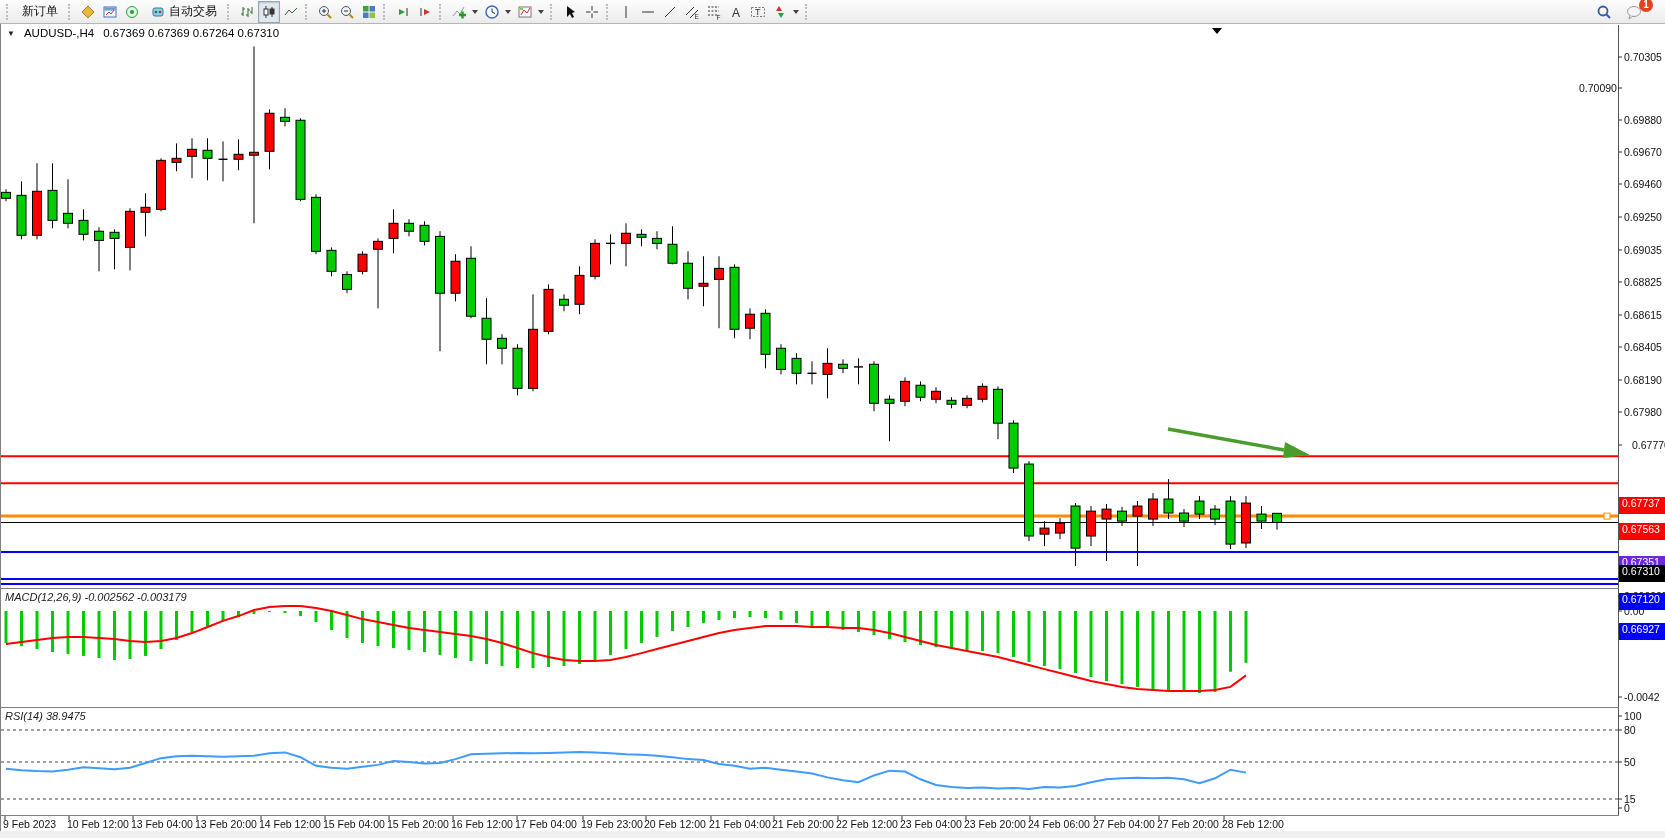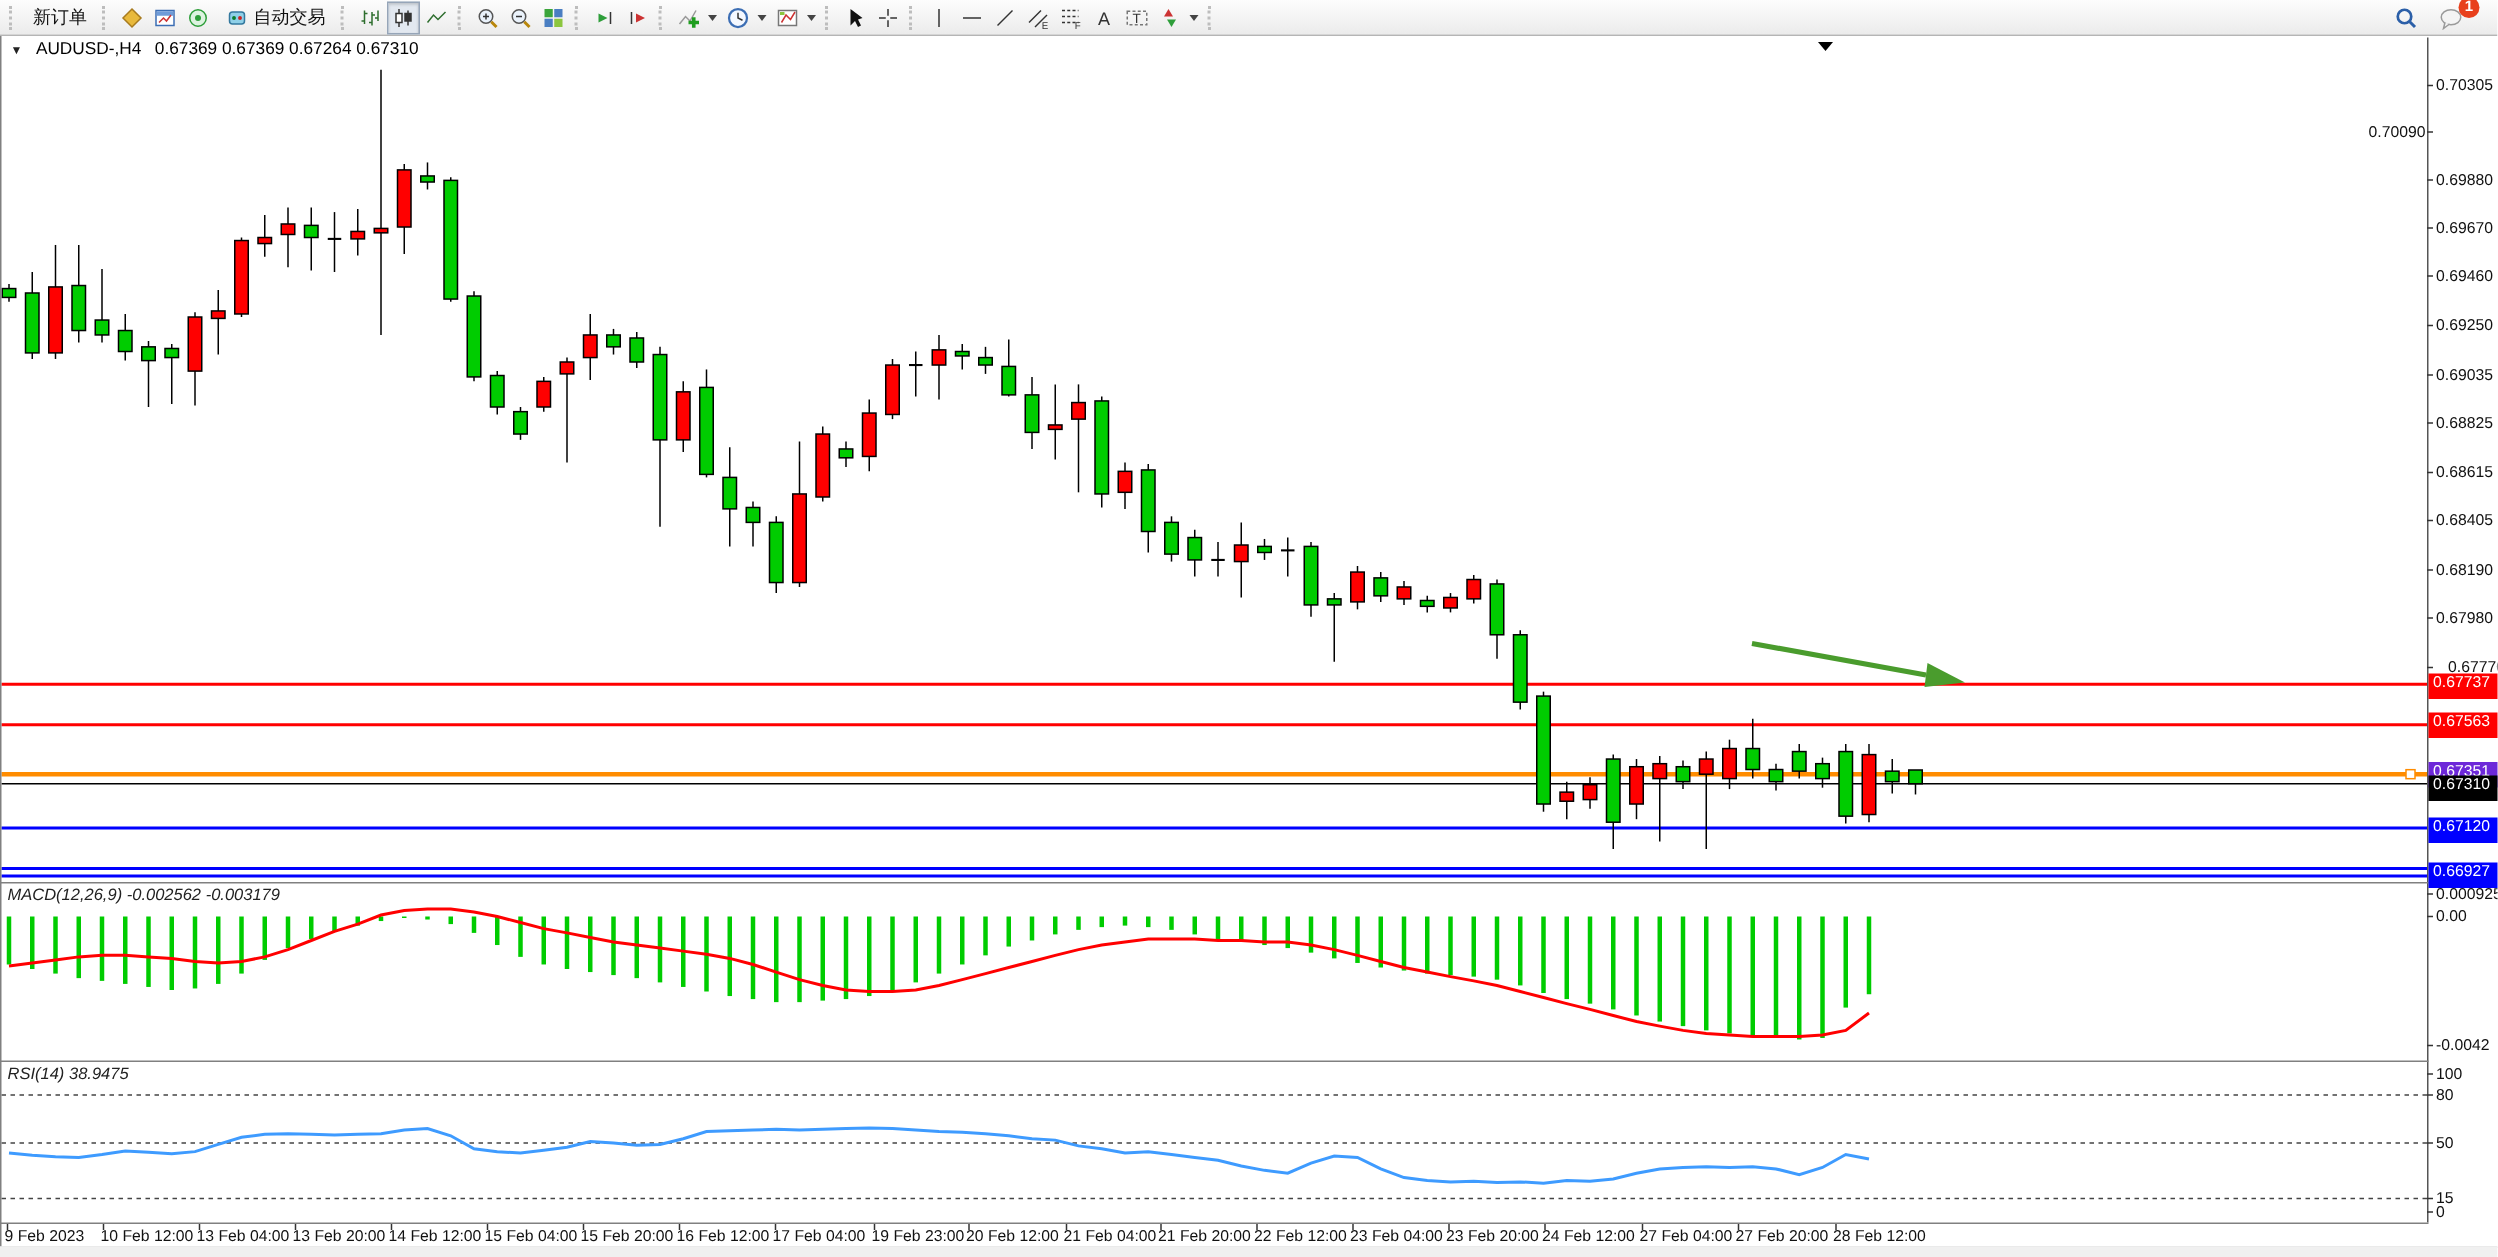--- a/index.html
+++ b/index.html
@@ -17,21 +17,21 @@
   .tf-group{display:flex;margin-left:4px;}
   .tf-btn{font-size:11px;color:#222;padding:0 7px;height:22px;display:flex;align-items:center;border:1px solid transparent;}
   .tf-btn.pressed{background:#e2e8f0;border:1px solid #96a5b8;box-shadow:inset 0 1px 2px rgba(0,0,0,.18);}
   .spacer{flex:1;}
   .chat-wrap{position:relative;margin:0 16px 0 6px;}
   .badge{position:absolute;top:-4px;right:-8px;background:#e8401c;color:#fff;border-radius:50%;
     width:14px;height:14px;font-size:10px;font-weight:bold;display:flex;align-items:center;justify-content:center;}
   #plot{position:absolute;top:0;left:0;z-index:1;}
   .lbl{position:absolute;font-size:10.5px;color:#111;z-index:3;white-space:nowrap;line-height:12px;}
   .plabel{position:absolute;left:1619px;width:44px;height:17px;line-height:13px;font-size:10.5px;
-    color:#fff;padding-left:3px;z-index:6;white-space:nowrap;}
+    color:#fff;padding-left:3px;z-index:6;white-space:nowrap;margin-top:48px;}
   .chart-title{position:absolute;top:27px;left:7px;font-size:11.5px;color:#000;z-index:4;
     display:flex;gap:9px;align-items:center;}
   .tri{font-size:8px;color:#222;}
   .ind-label{position:absolute;font-size:11px;color:#222;z-index:4;white-space:nowrap;font-style:italic;}
   .bottom-strip{position:absolute;left:0;top:831px;width:1665px;height:7px;background:#f0f0f0;z-index:2;}
   svg text{font-family:"Liberation Sans",sans-serif;}
 </style>
 </head>
 <body>
 
@@ -609,19 +609,19 @@
       <div class="lbl" style="left: 387px; top: 818px;">15 Feb 20:00</div>
       <div class="lbl" style="left: 451px; top: 818px;">16 Feb 12:00</div>
       <div class="lbl" style="left: 515px; top: 818px;">17 Feb 04:00</div>
       <div class="lbl" style="left: 581px; top: 818px;">19 Feb 23:00</div>
       <div class="lbl" style="left: 644px; top: 818px;">20 Feb 12:00</div>
       <div class="lbl" style="left: 709px; top: 818px;">21 Feb 04:00</div>
       <div class="lbl" style="left: 772px; top: 818px;">21 Feb 20:00</div>
       <div class="lbl" style="left: 836px; top: 818px;">22 Feb 12:00</div>
       <div class="lbl" style="left: 900px; top: 818px;">23 Feb 04:00</div>
       <div class="lbl" style="left: 964px; top: 818px;">23 Feb 20:00</div>
-      <div class="lbl" style="left: 1028px; top: 818px;">24 Feb 12:00</div>
+      <div class="lbl" style="left: 1028px; top: 818px;">24 Feb 06:00</div>
       <div class="lbl" style="left: 1093px; top: 818px;">27 Feb 04:00</div>
       <div class="lbl" style="left: 1157px; top: 818px;">27 Feb 20:00</div>
       <div class="lbl" style="left: 1222px; top: 818px;">28 Feb 12:00</div>
     </div>
   <div class="bottom-strip"></div>
 </div>
 
 </body></html>

